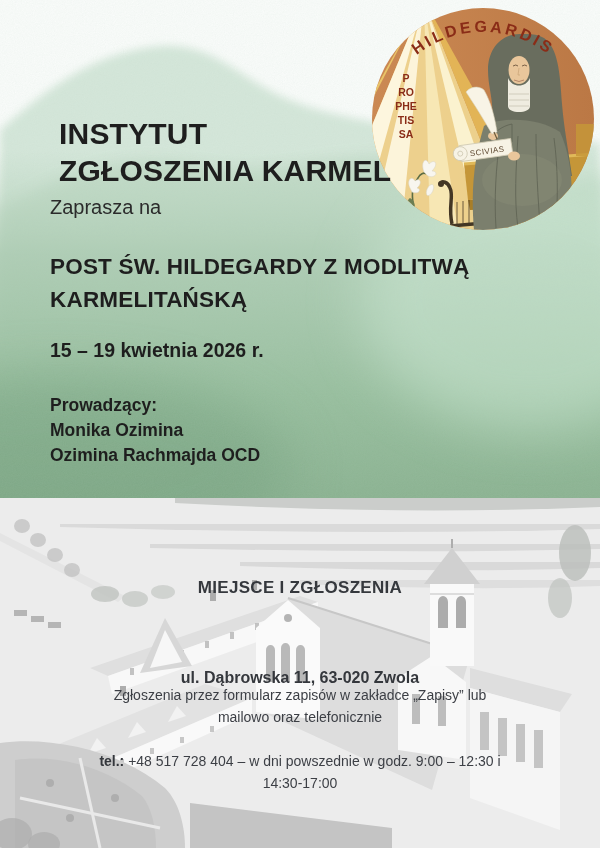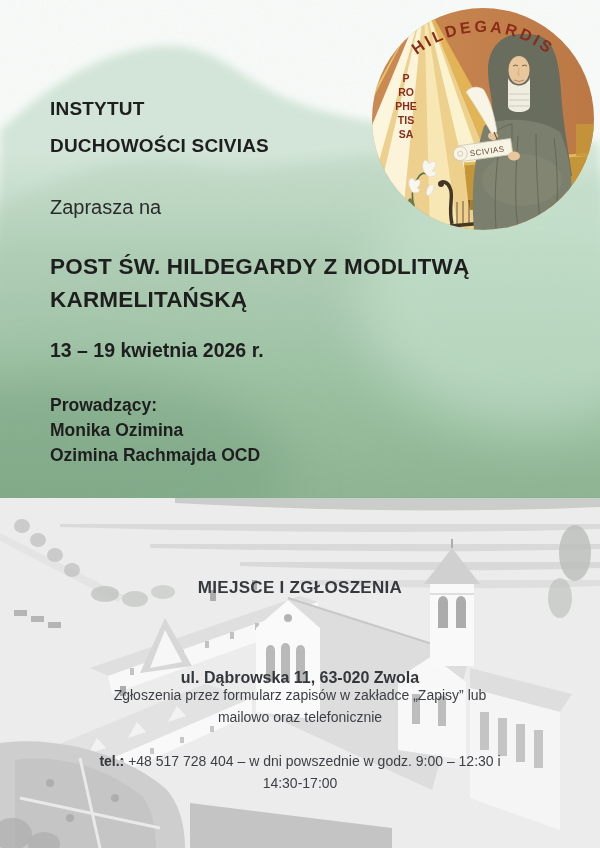--- a/index.html
+++ b/index.html
@@ -5,21 +5,21 @@
   html,body{margin:0;padding:0;background:#ffffff;}
   .poster{
     position:relative;width:600px;height:848px;margin:0 auto;
     overflow:hidden;background:#ffffff;
     font-family:"Liberation Sans","DejaVu Sans",sans-serif;
   }
   .abs{position:absolute;}
   svg{display:block;}
   
   .h-text{position:absolute;left:50px;color:#1e1e1e;}
-  .org{top:90px;font-size:19px;font-weight:700;line-height:37px;letter-spacing:.2px;}
+  .org{top:115px;font-size:30px;font-weight:700;line-height:37px;letter-spacing:.2px;margin-left:9px;}
   .invite{top:196px;font-size:20px;font-weight:400;color:#2b2b2b;}
   .title{top:250px;font-size:22.5px;font-weight:700;line-height:33px;letter-spacing:.2px;}
   .date{top:339px;font-size:19.5px;font-weight:700;}
   .leaders{top:393px;font-size:17.5px;font-weight:700;line-height:25px;}
   
   .b-line{position:absolute;left:20px;width:560px;text-align:center;color:#3c3f45;font-size:14px;line-height:20px;}
   .b-heading{font-weight:700;font-size:17px;color:#35383d;letter-spacing:.3px;text-align:center;}
   .b-bold{font-weight:700;font-size:16px;color:#34373c;}
   .lbl{font-weight:700;color:#34373c;}
   .mail-link{color:#3c3f45;text-decoration:underline;cursor:pointer;}
@@ -256,28 +256,28 @@
         <text x="34" y="88">RO</text>
         <text x="34" y="102">PHE</text>
         <text x="34" y="116">TIS</text>
         <text x="34" y="130">SA</text>
       </g>
     </g>
   </svg>
 
   <div class="h-text org">
     <div>INSTYTUT</div>
-    <div>DUCHOWOŚCI SCIVIAS</div>
+    <div>ZGŁOSZENIA KARMEL</div>
   </div>
   <div class="h-text invite">Zaprasza na</div>
   <div class="h-text title">
     <div>POST ŚW. HILDEGARDY Z MODLITWĄ</div>
     <div>KARMELITAŃSKĄ</div>
   </div>
-  <div class="h-text date">13 – 19 kwietnia 2026 r.</div>
+  <div class="h-text date">15 – 19 kwietnia 2026 r.</div>
   <div class="h-text leaders">
     <div>Prowadzący:</div>
     <div>Monika Ozimina</div>
     <div>Ozimina Rachmajda OCD</div>
   </div>
 
   <div class="b-line b-heading" style="top:578px">MIEJSCE I ZGŁOSZENIA</div>
   <div class="b-line b-bold" style="top:668px">ul. Dąbrowska 11, 63-020 Zwola</div>
   <div class="b-line" style="top:685px">Zgłoszenia przez formularz zapisów w zakładce „Zapisy” lub</div>
   <div class="b-line" style="top:707px">mailowo oraz telefonicznie</div>

